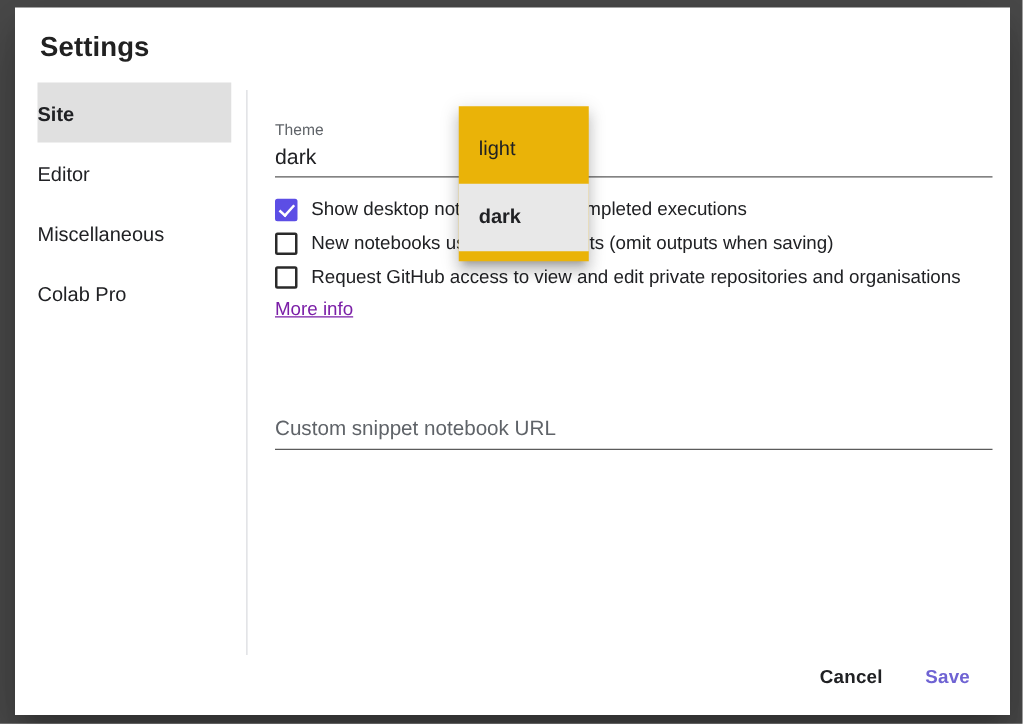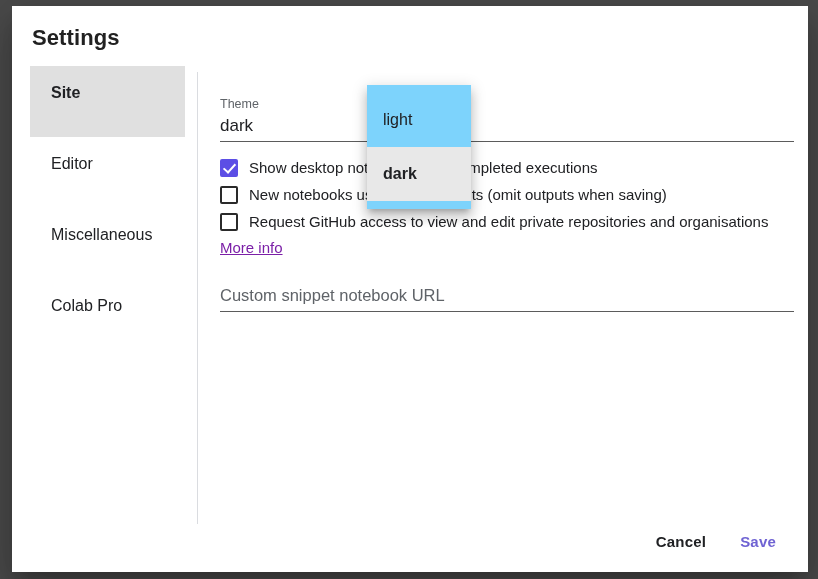--- a/index.html
+++ b/index.html
@@ -42,23 +42,22 @@
   }
 
   
   #sidebar {
     position: absolute;
     left: 18px;
     top: 60px;
     width: 155px;
   }
   .sidebar-item {
-    height: 71px;
+    height: 48px;
     line-height: 54px;
-    padding-left: 21px;
     font-size: 16px;
     color: #202124;
     cursor: pointer;
     box-sizing: border-box;
     white-space: nowrap;
   }
   .sidebar-item.active {
     background: #e0e0e0;
     font-weight: bold;
   }
@@ -167,33 +166,34 @@
     width: 100%;
     box-sizing: border-box;
     border: none;
     border-bottom: 1px solid #5b5b5b;
     outline: none;
     background: transparent;
     font-family: "Liberation Sans", sans-serif;
     font-size: 16.5px;
     color: #202124;
     padding: 0 0 6px 0;
+    margin-top: 48px;
   }
   #snippet-input::placeholder {
     color: #5f6368;
     opacity: 1;
   }
 
   
   #theme-dropdown {
     position: absolute;
     left: 355px;
     top: 79px;
     width: 104px;
-    background: #7dd3fc;
+    background: #eab308;
     box-shadow: 0 5px 5px -3px rgba(0,0,0,.2),
                 0 8px 10px 1px rgba(0,0,0,.14),
                 0 3px 14px 2px rgba(0,0,0,.12);
     padding: 8px 0;
     box-sizing: border-box;
     z-index: 50;
   }
   .dropdown-option {
     height: 54px;
     line-height: 54px;

